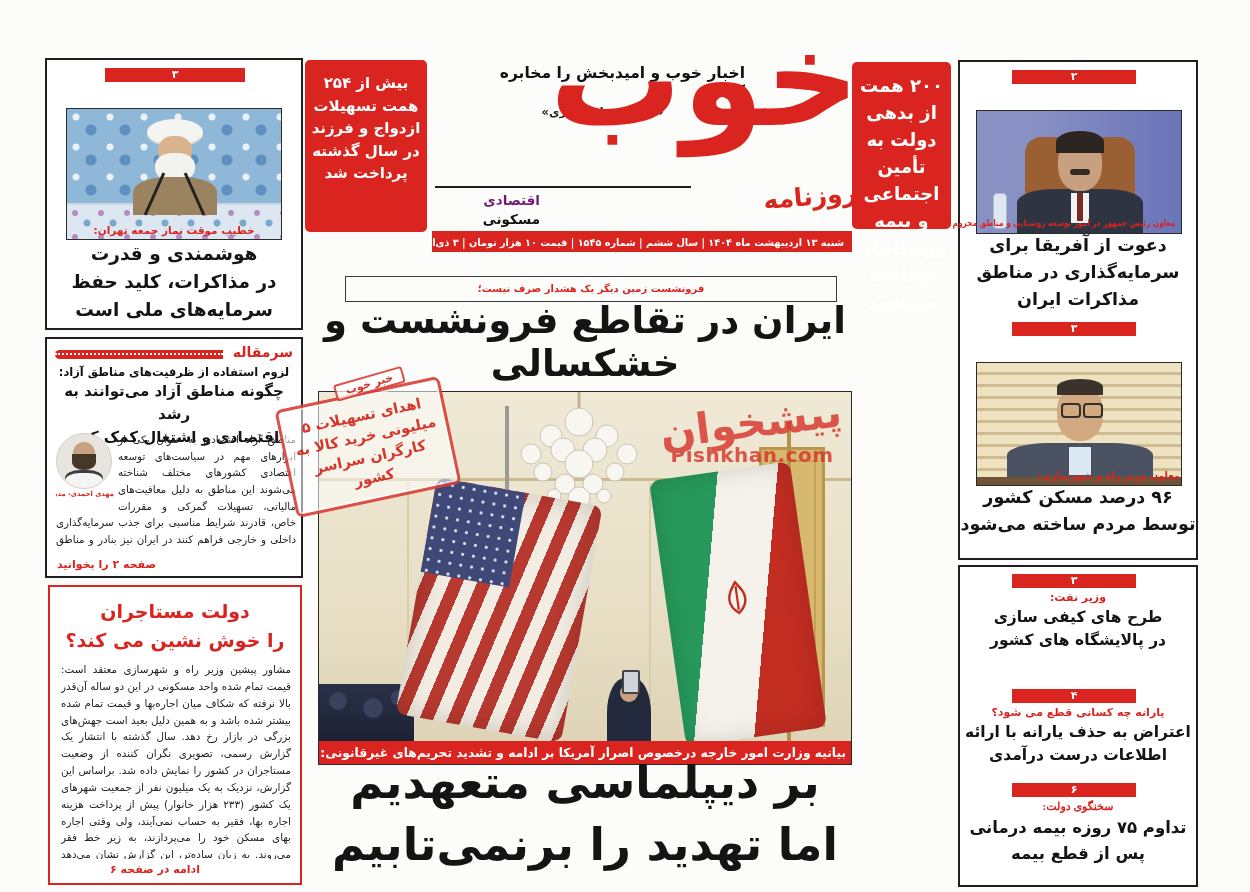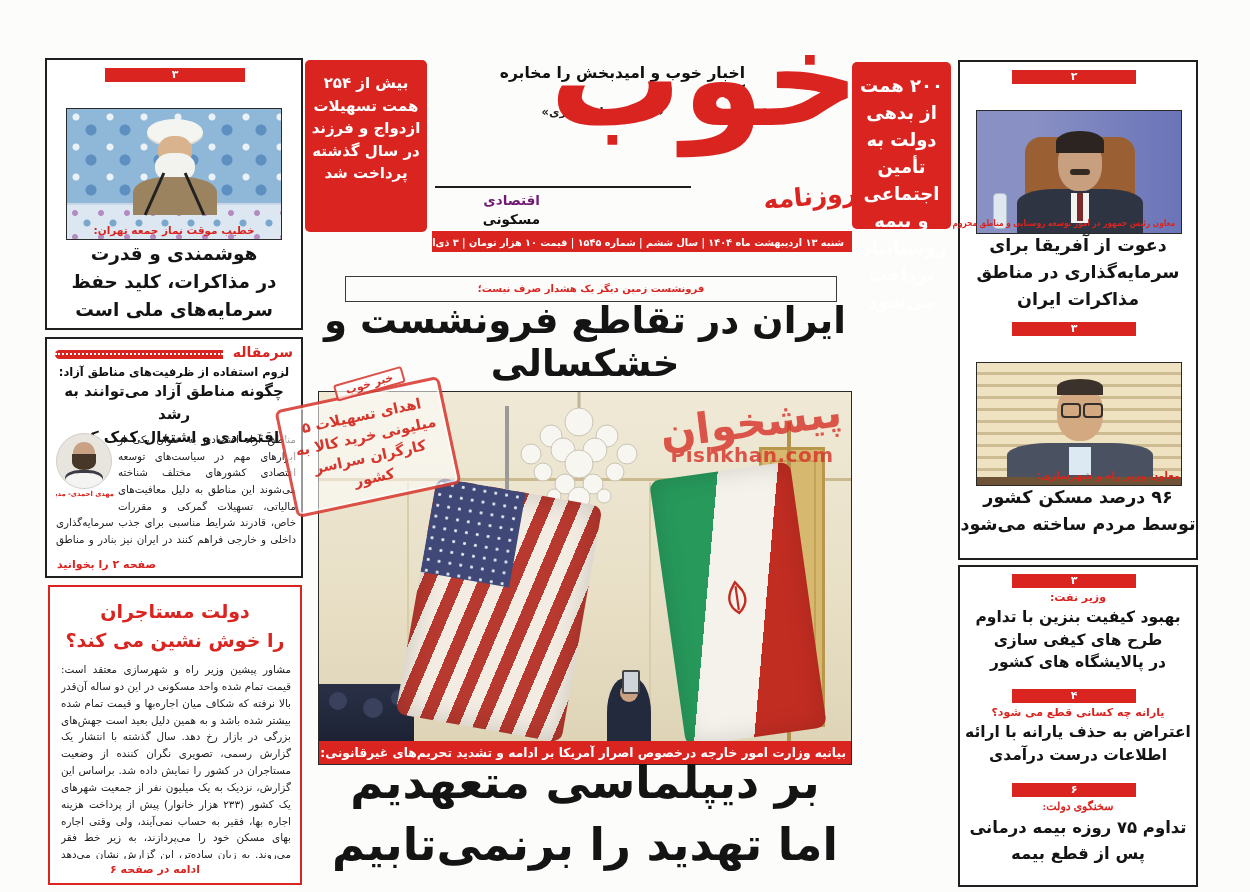--- a/index.html
+++ b/index.html
@@ -229,21 +229,20 @@
       <div>۹۶ درصد مسکن کشور</div>
       <div>توسط مردم ساخته می‌شود</div>
     </div>
   </div>
 
   <div class="box" style="left:958px;top:565px;width:240px;height:322px;">
 
     <div class="numbar" style="left:52px;top:7px;width:124px;">۳</div>
     <div class="capred" style="left:0;top:24px;width:100%;font-size:11px;">وزیر نفت:</div>
     <div class="hl" style="left:0;top:39px;width:100%;font-size:15.5px;line-height:22.5px;">
-      <div>بهبود کیفیت بنزین با تداوم</div>
       <div>طرح های کیفی سازی</div>
       <div>در پالایشگاه های کشور</div>
     </div>
 
     <div class="numbar" style="left:52px;top:122px;width:124px;">۴</div>
     <div class="capred" style="left:0;top:139px;width:100%;font-size:11px;">یارانه چه کسانی قطع می شود؟</div>
     <div class="hl" style="left:0;top:154px;width:100%;font-size:15.5px;line-height:22.5px;">
       <div>اعتراض به حذف یارانه با ارائه</div>
       <div>اطلاعات درست درآمدی</div>
     </div>

